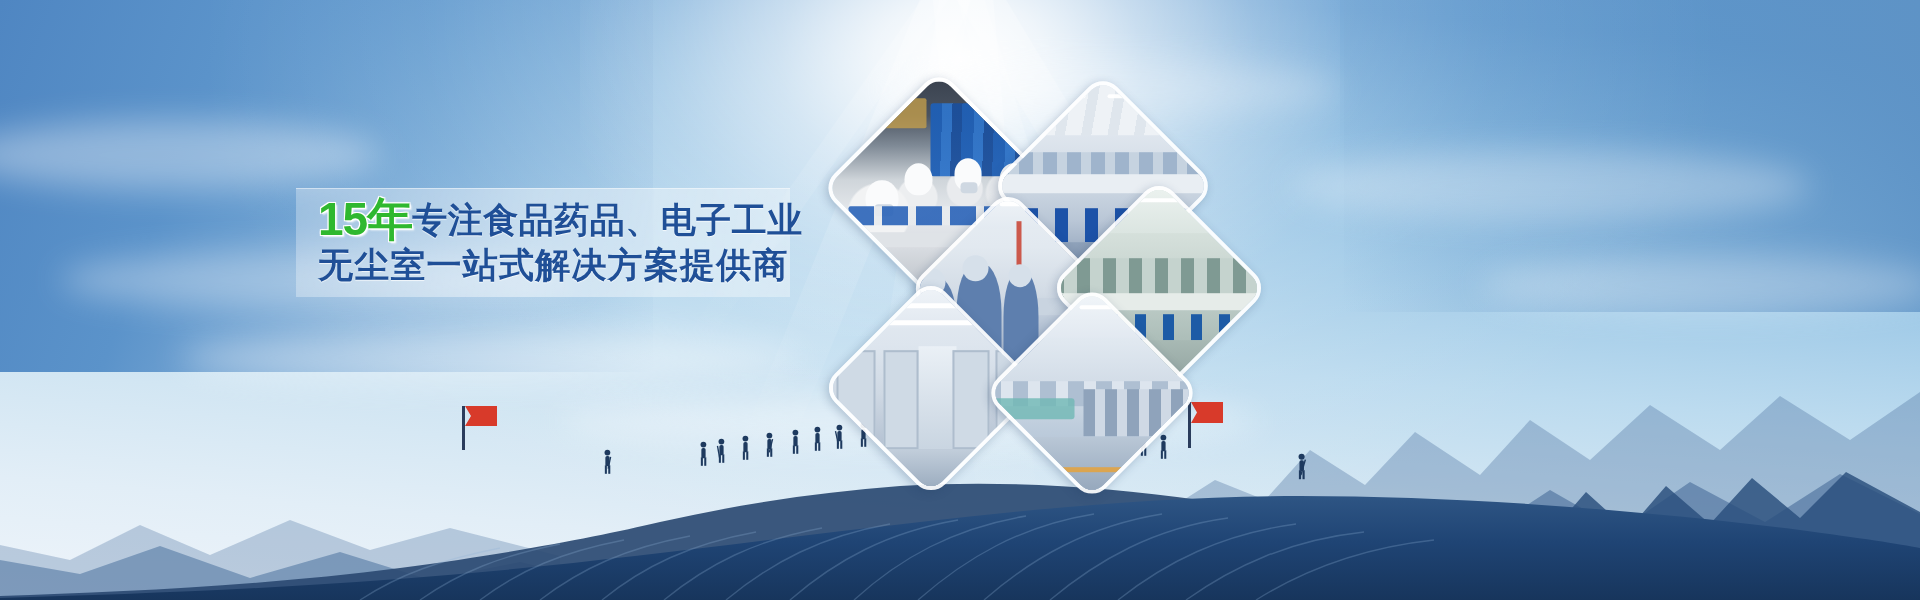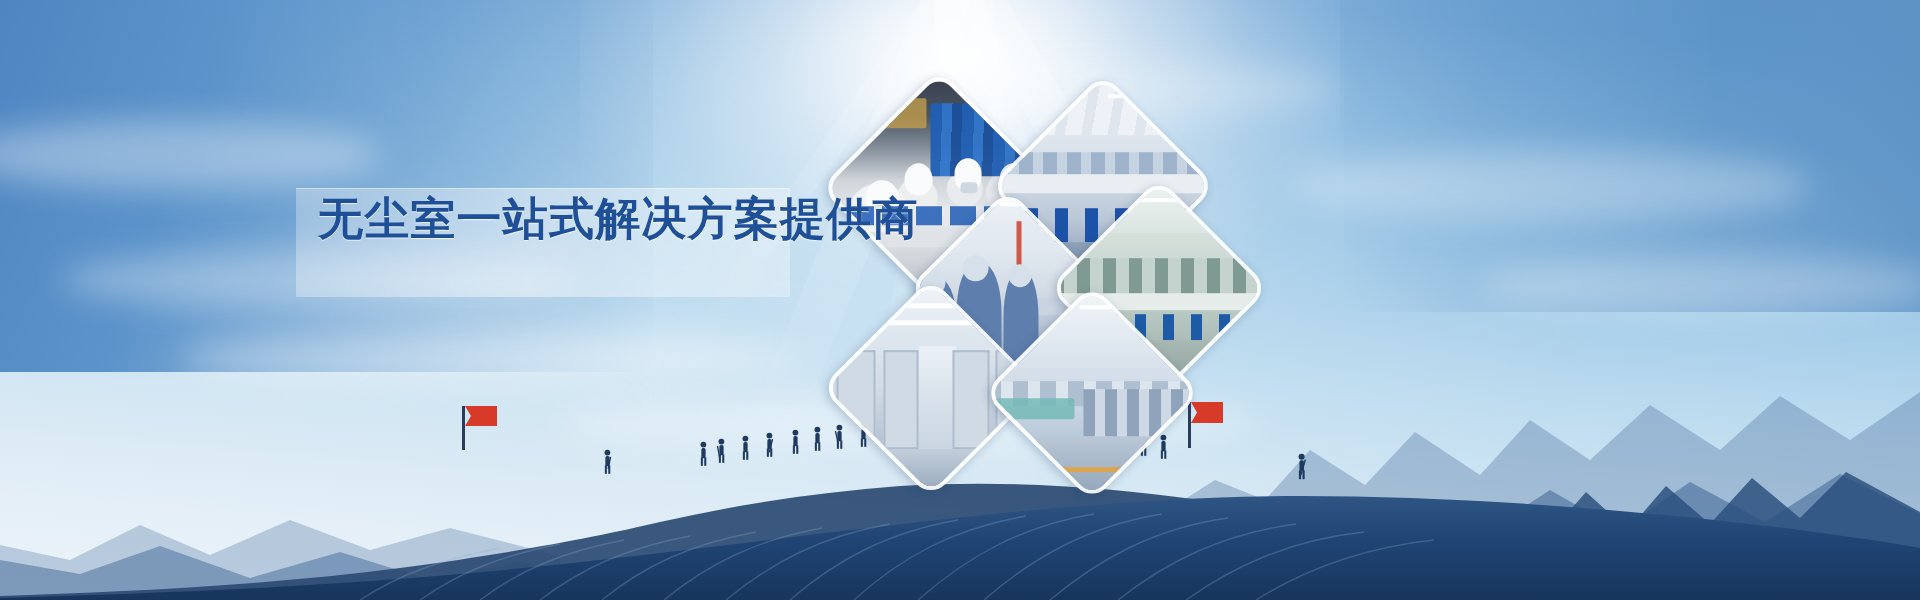--- a/index.html
+++ b/index.html
@@ -75,21 +75,21 @@
   .ln1{margin-bottom:3px;}
   .yrs{
     font-size:46px;font-weight:bold;color:#2fb82f;letter-spacing:-1px;
     text-shadow:0 0 2px #fff,1px 1px 0 #fff,-1px 1px 0 #fff,1px -1px 0 #fff,-1px -1px 0 #fff,2px 2px 2px rgba(255,255,255,.9);
     vertical-align:-3px;
   }
   .mainw{
     font-size:35px;font-weight:bold;color:#1f4f97;letter-spacing:.5px;
     text-shadow:0 1px 1px rgba(255,255,255,.75);
   }
-  .ln2 .mainw{font-size:45px;letter-spacing:1.2px;}
+  .ln2 .mainw{font-size:35px;letter-spacing:1.2px;}
 
   
   .collage{position:absolute;left:845px;top:96px;width:430px;height:370px;}
   .dia{
     position:absolute;width:152px;height:152px;border-radius:20px;
     transform:rotate(45deg);overflow:hidden;
     border:4px solid rgba(255,255,255,.92);
     box-shadow:0 3px 10px rgba(30,60,100,.25);
   }
   .dia .inner{
@@ -479,18 +479,21 @@
             <div class="mach"></div>
         <div class="floor"></div>
             <div class="stripe"></div>
       </div>
         </div>
     </div>
   </div>
 
   <div class="panel"></div>
   <div class="headline">
+    <span class="ln ln1">
+      <span class="yrs">15年</span><span class="mainw">专注食品药品、电子工业</span>
+    </span>
     <span class="ln ln2">
       <span class="mainw">无尘室一站式解决方案提供商</span>
     </span>
   </div>
 
 </div>
 
 </body></html>

